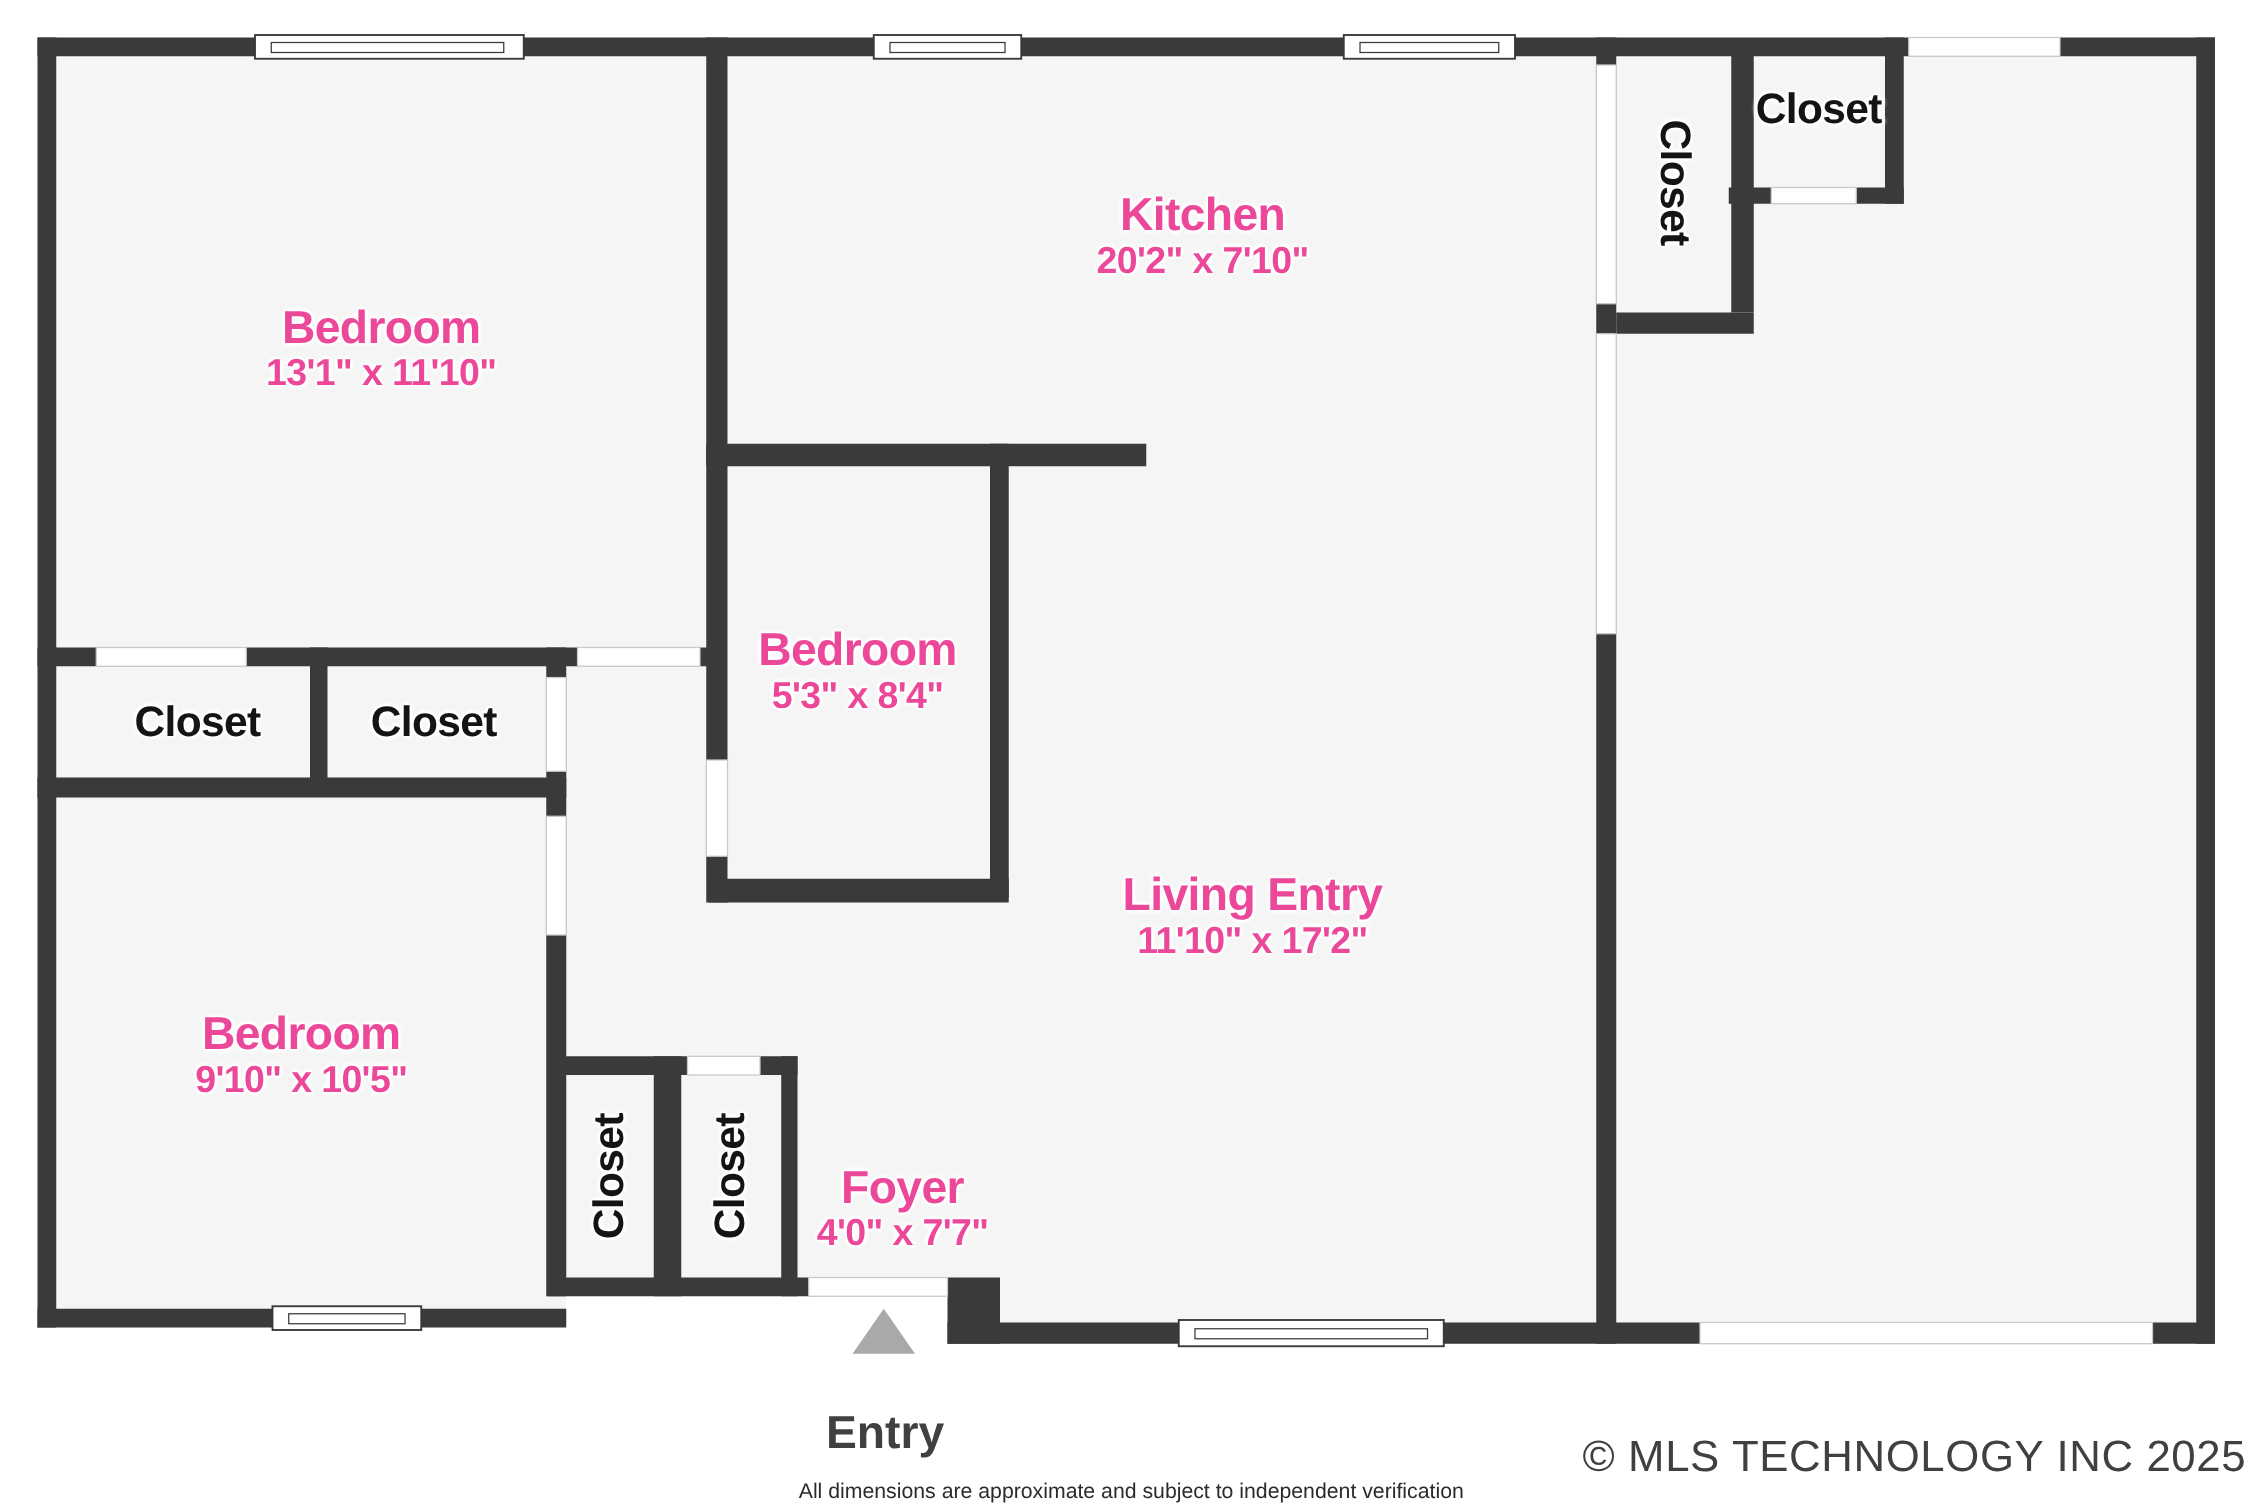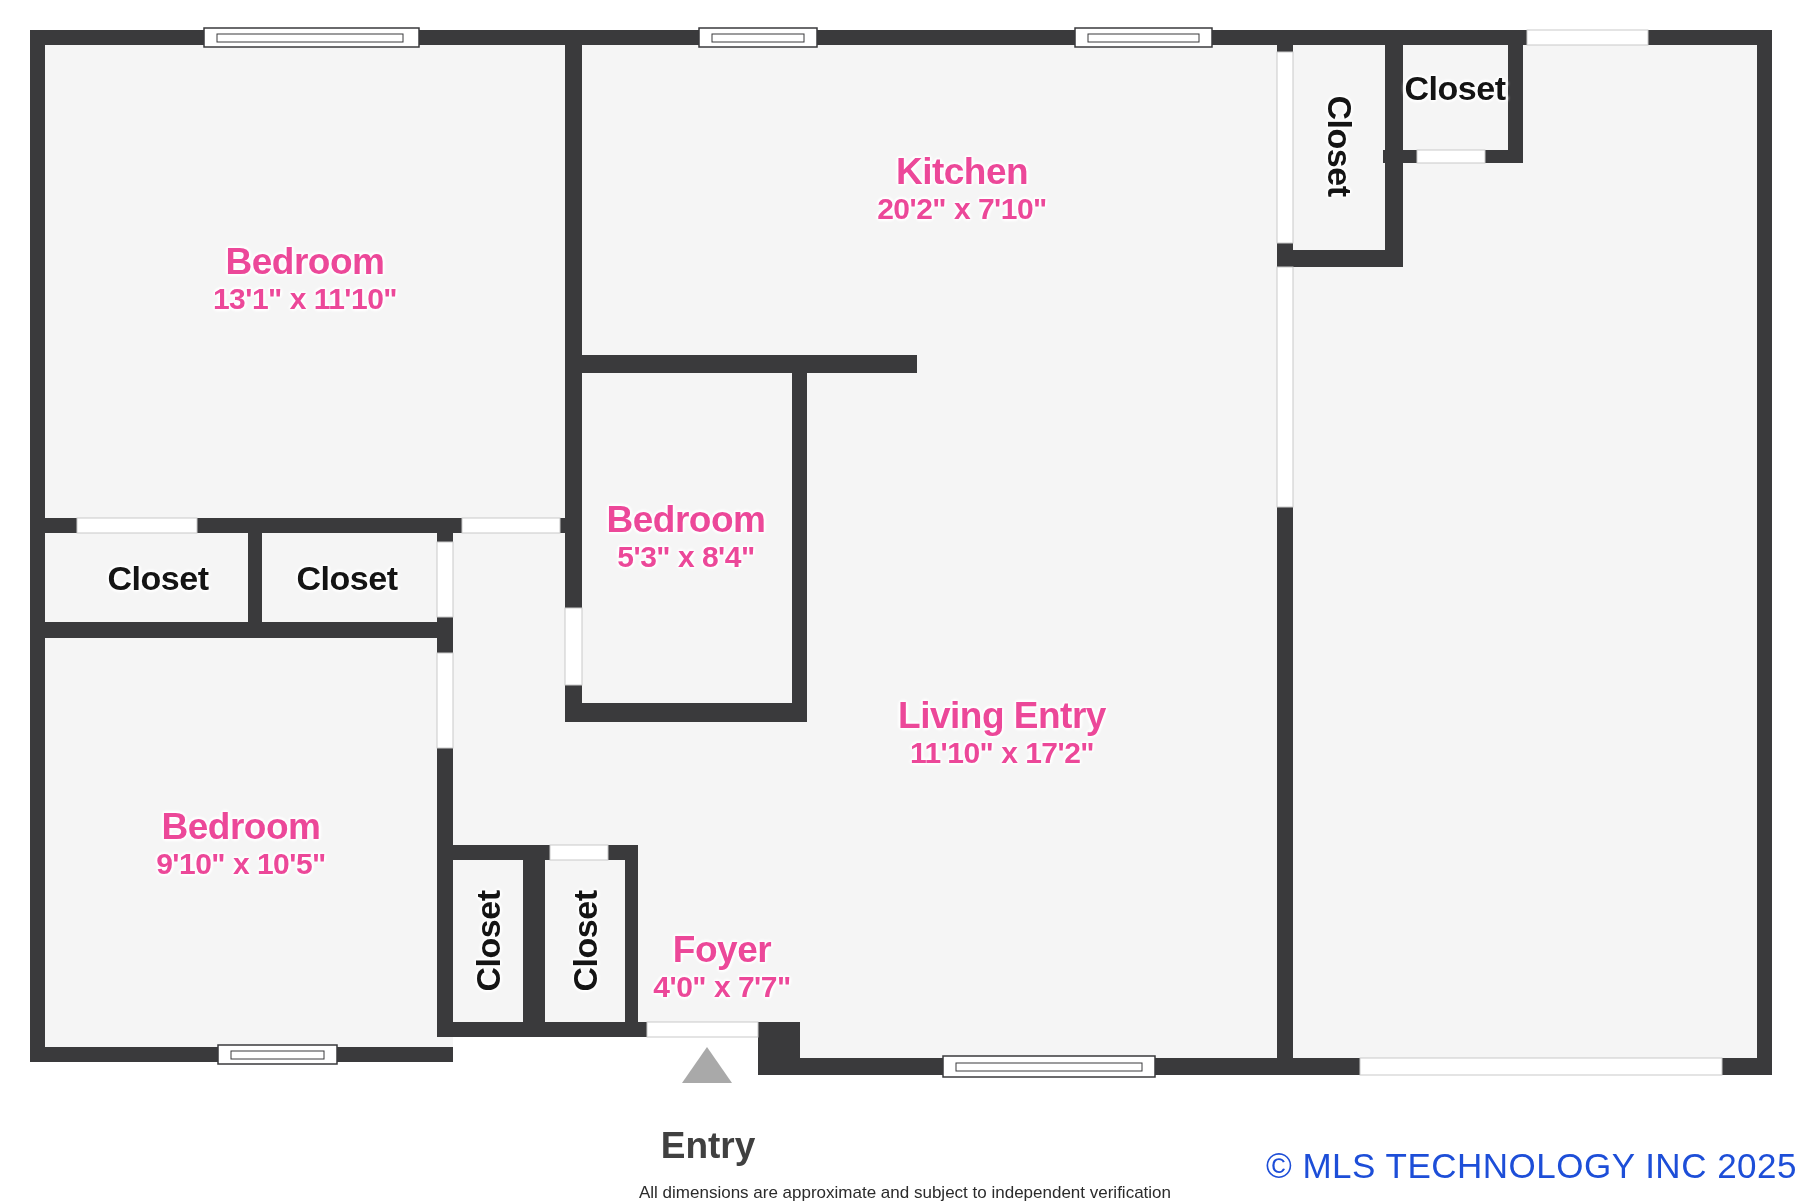--- a/index.html
+++ b/index.html
@@ -35,21 +35,21 @@
   .entry-label{
     position:absolute;transform:translate(-50%,-50%);
     font-size:37px;font-weight:700;color:#404040;white-space:nowrap;
   }
   .disclaimer{
     position:absolute;transform:translate(-50%,-50%);
     font-size:17px;font-weight:400;color:#2b2b2b;white-space:nowrap;
   }
   .copyright{
     position:absolute;right:5px;top:1146px;
-    font-size:35px;font-weight:400;color:#1d4ed8;white-space:nowrap;letter-spacing:0.5px;
+    font-size:35px;font-weight:400;color:#404040;white-space:nowrap;letter-spacing:0.5px;
   }
 </style>
 </head>
 <body>
 
 <div id="stage">
 
   <svg id="plan-svg" width="1802" height="1203" viewBox="0 0 1802 1203">
 
     <g>

